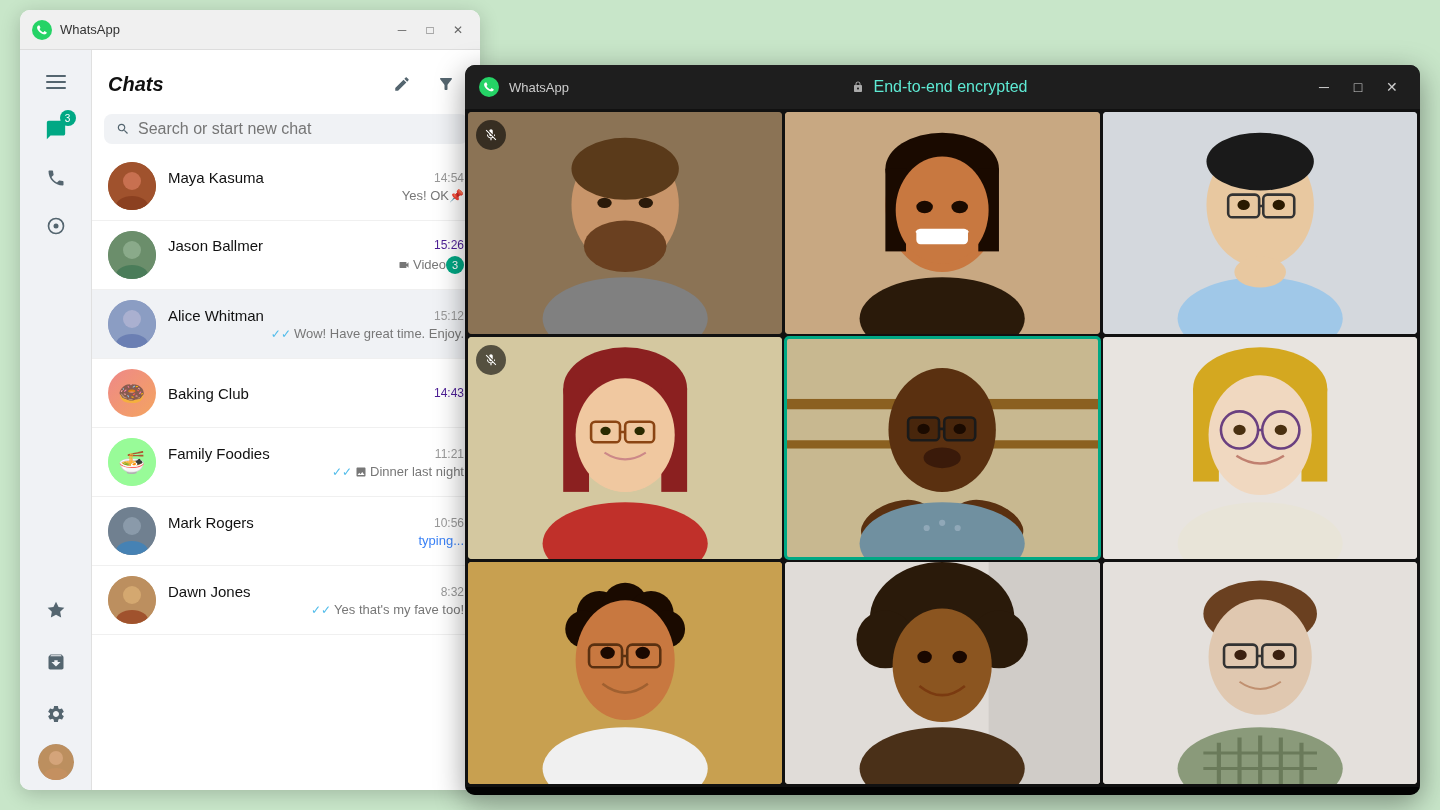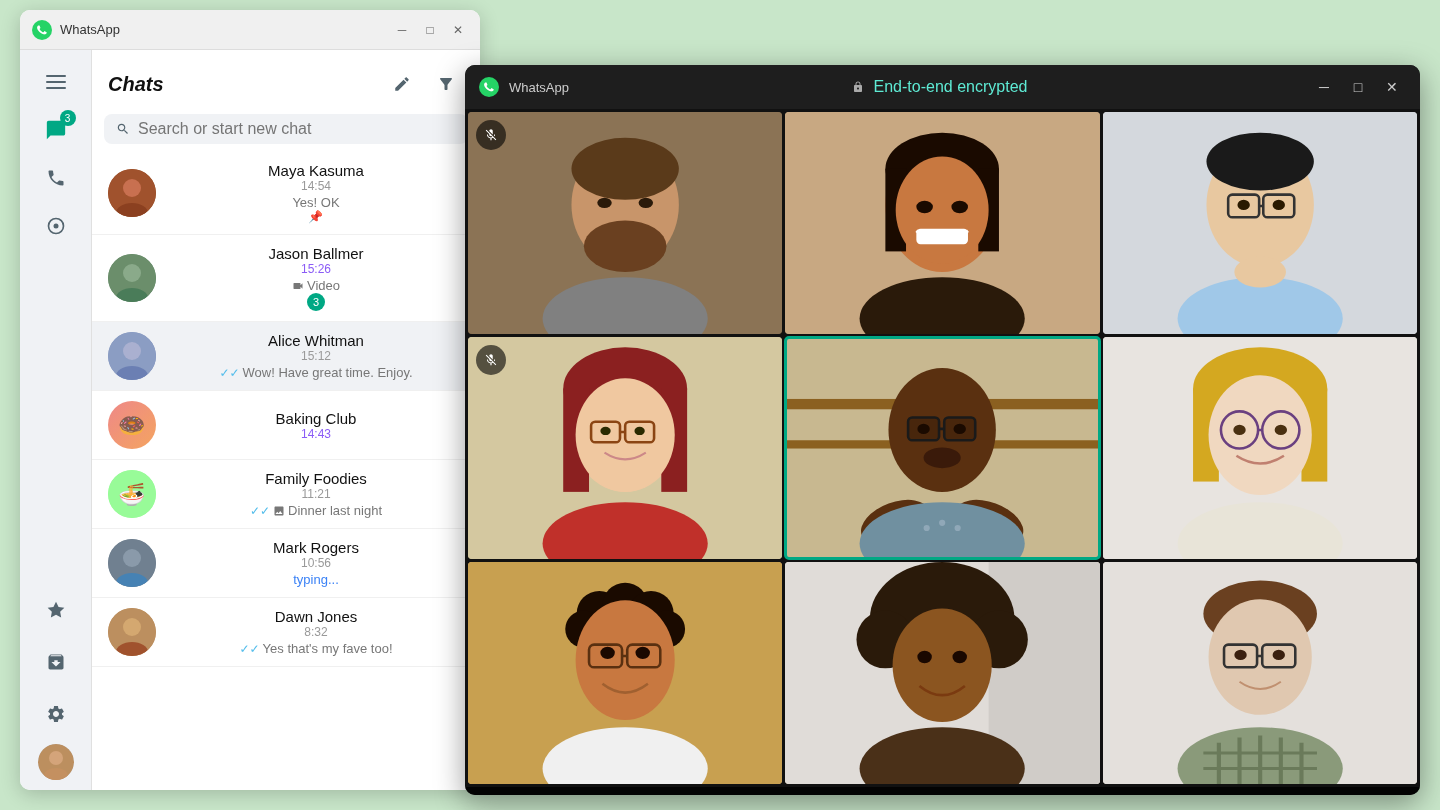--- a/index.html
+++ b/index.html
@@ -199,42 +199,40 @@
       font-size: 18px;
     }
     .chat-info {
       flex: 1;
       min-width: 0;
     }
     .chat-name-row {
       display: flex;
       justify-content: space-between;
       align-items: center;
-      flex-direction: column;
     }
     .chat-name {
       font-size: 15px;
       font-weight: 500;
       color: #111;
       white-space: nowrap;
       overflow: hidden;
       text-overflow: ellipsis;
     }
     .chat-time {
       font-size: 12px;
       color: #999;
       flex-shrink: 0;
     }
-    .chat-time.unread { color: #8b5cf6; }
+    .chat-time.unread { color: #4c1d95; }
     .chat-preview-row {
       display: flex;
       justify-content: flex-end;
       align-items: center;
       margin-top: 2px;
-      flex-direction: column;
     }
     .chat-preview {
       font-size: 13px;
       color: #777;
       white-space: nowrap;
       overflow: hidden;
       text-overflow: ellipsis;
       max-width: 220px;
       display: flex;
       align-items: center;

